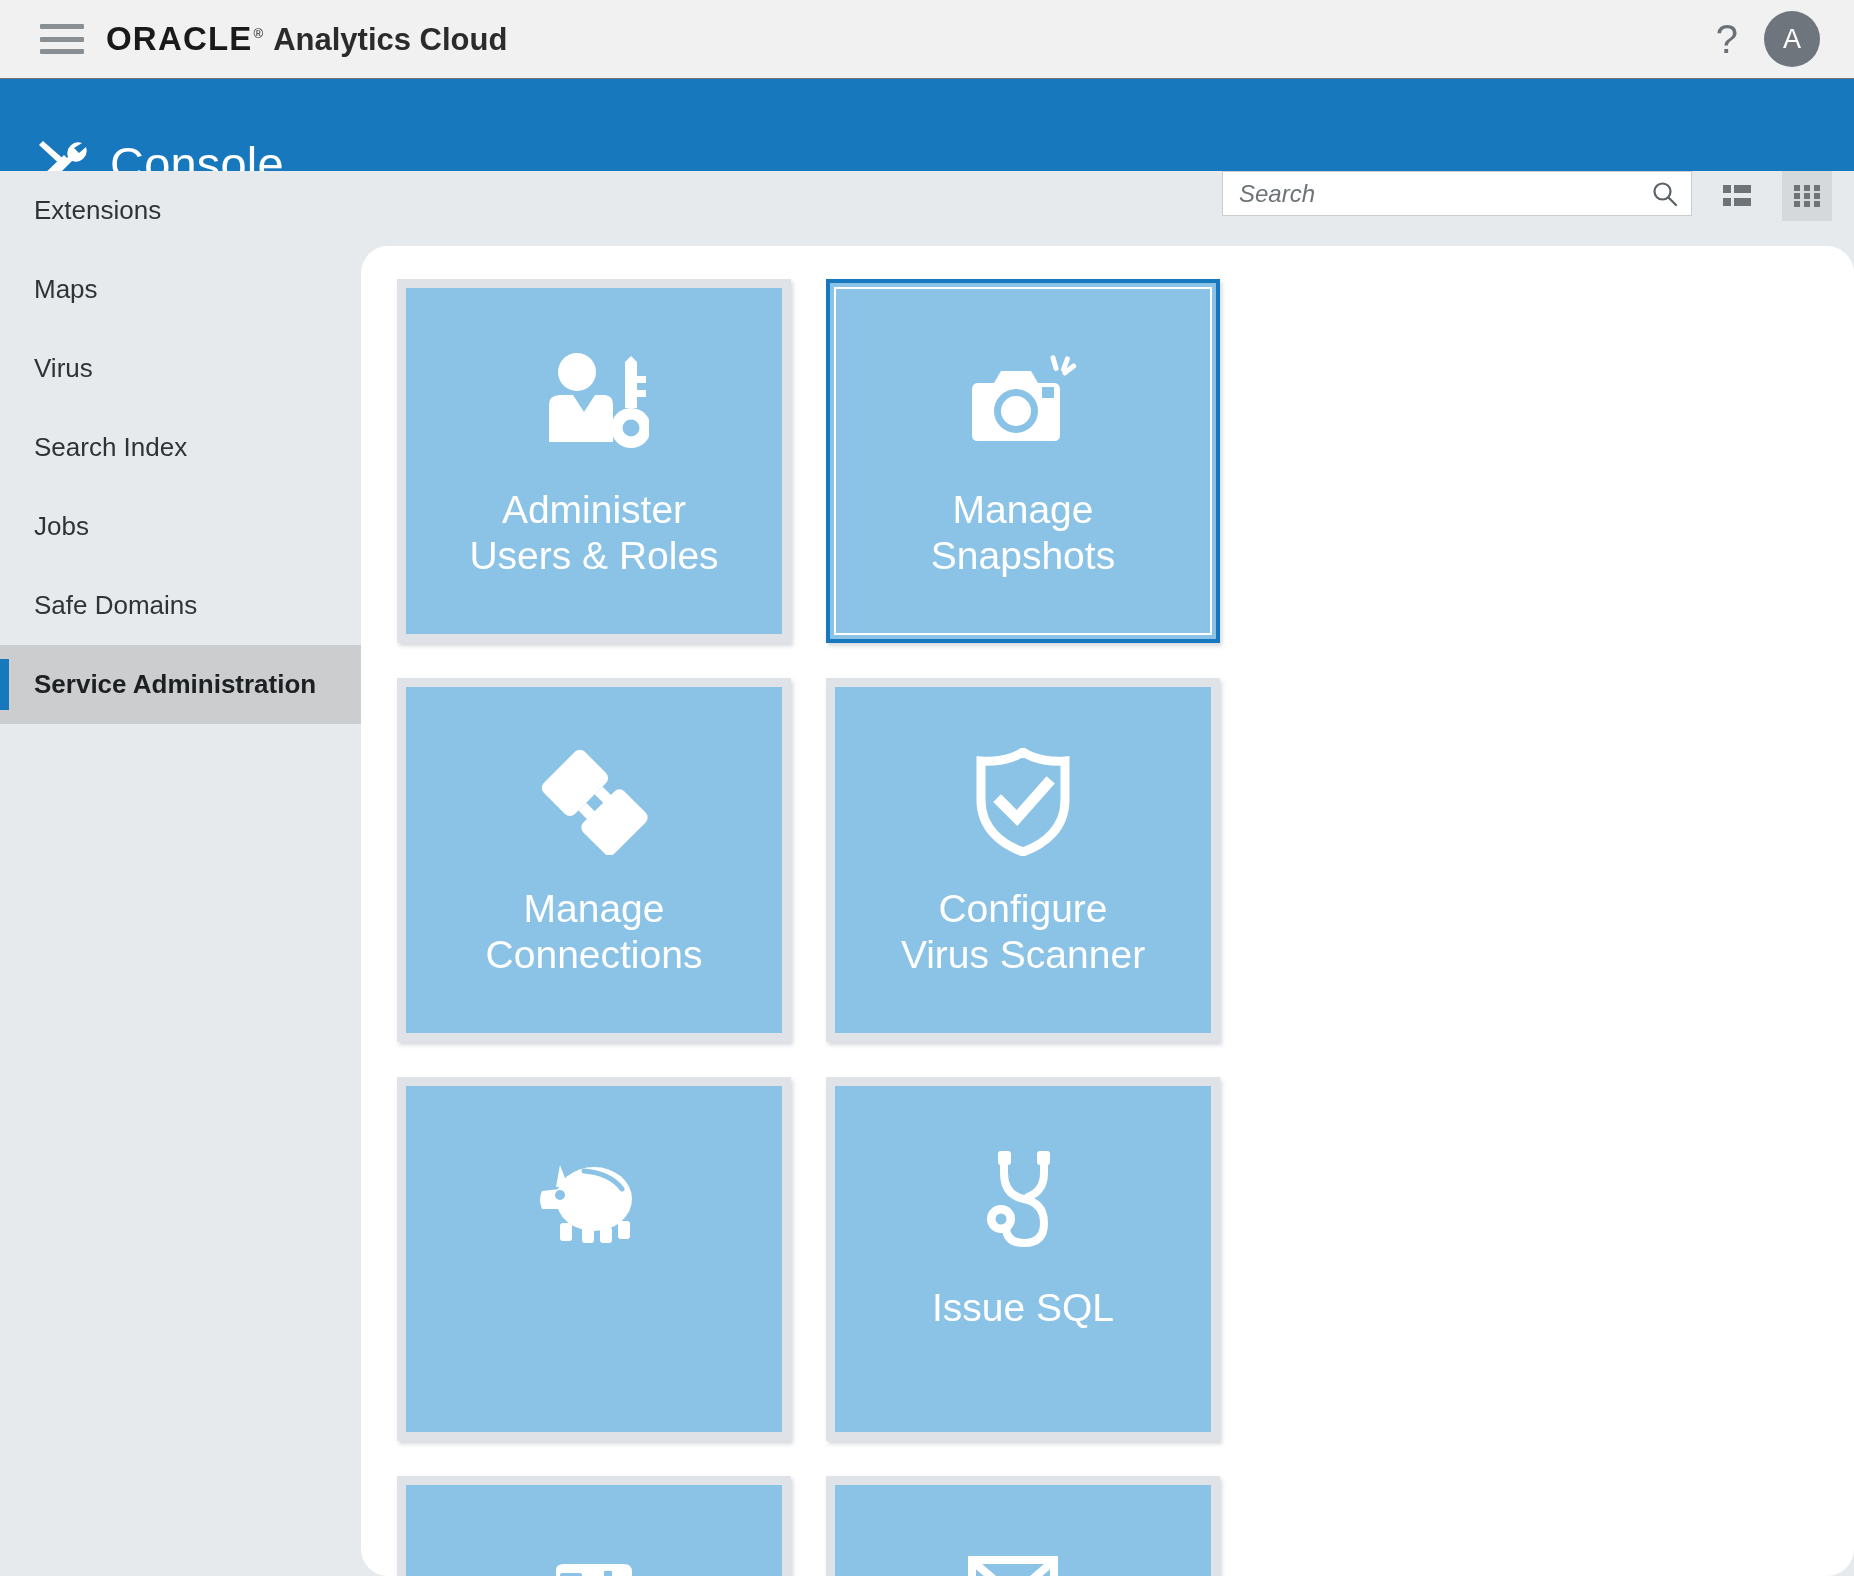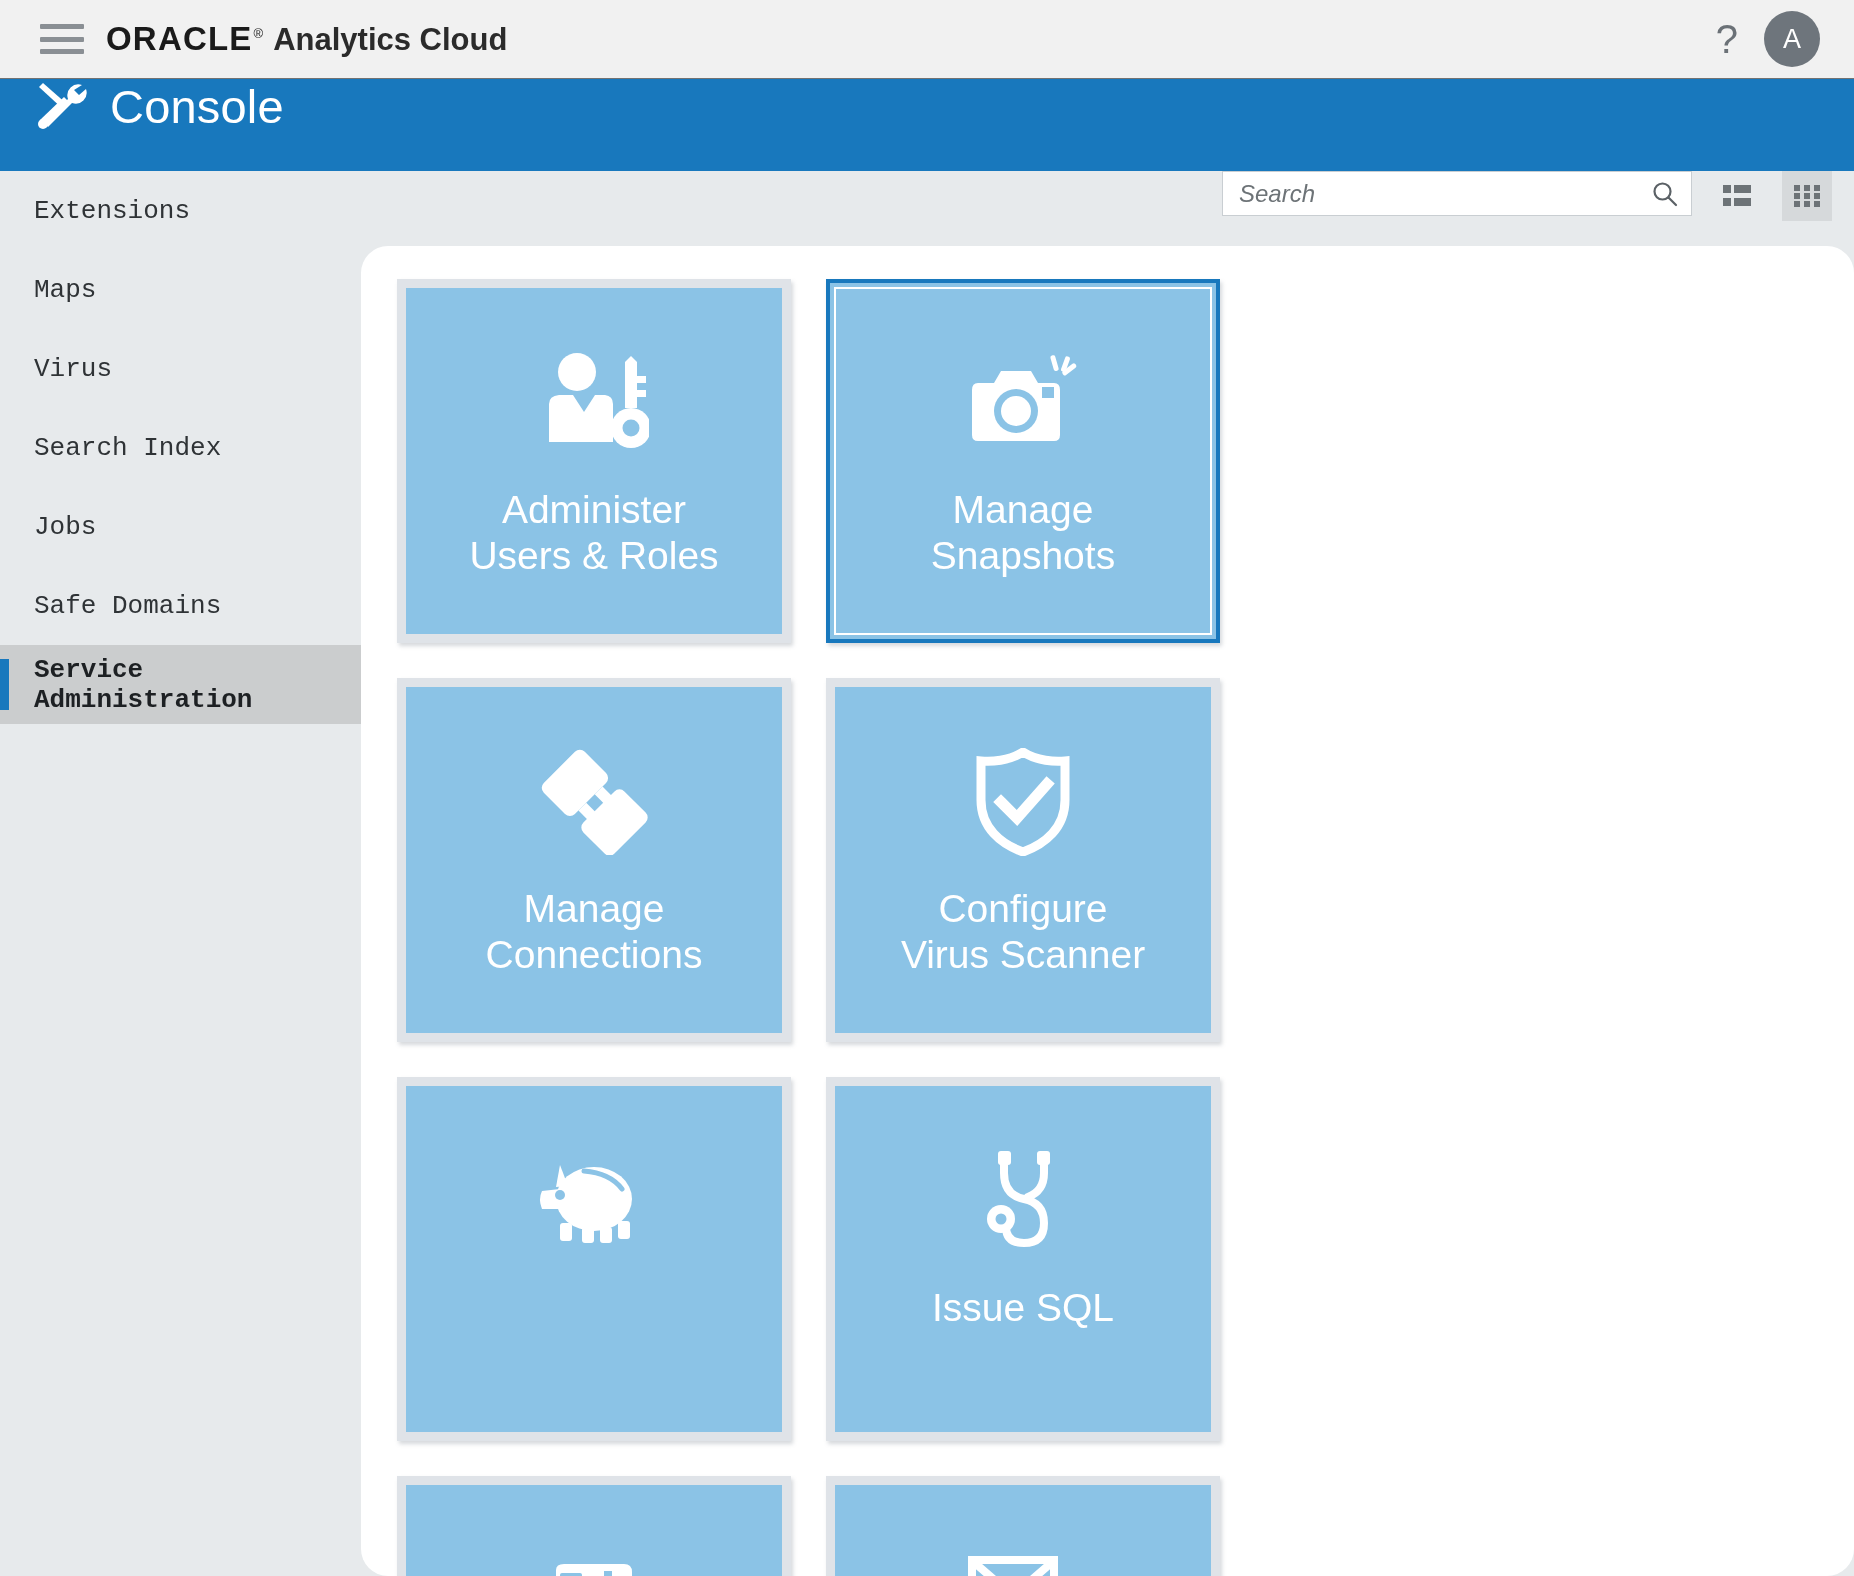--- a/index.html
+++ b/index.html
@@ -35,33 +35,32 @@
   .help-icon { font-size:40px; color:#6b7177; line-height:1; cursor:pointer; font-weight:400; }
   .avatar {
     width:56px; height:56px; border-radius:50%; background:#6e757c;
     color:#fff; display:flex; align-items:center; justify-content:center;
     font-size:27px; cursor:pointer;
   }
 
   
   .console-bar {
     position:absolute; left:0; top:79px; width:1854px; height:112px;
-    background:#1878bd; display:flex; align-items:flex-start;
+    background:#1878bd; display:flex; align-items:flex-end;
   }
   .console-icon { margin-left:34px; width:54px; height:54px; }
   .console-title {
     color:#ffffff; font-size:47px; font-weight:300; margin-left:22px;
     letter-spacing:0.2px;
   }
 
   
   .sidebar {
     position:absolute; left:0; top:171px; width:361px; height:1405px;
     background:#e7eaec;
-    font-family:Liberation Mono, monospace;
   }
   .nav-item {
     position:relative; height:79px; display:flex; align-items:center;
     padding-left:34px; font-size:26px; color:#2f3336; cursor:pointer;
   }
   .nav-item.selected { background:#cbcdce; font-weight:bold; color:#1d2023; }
   .nav-item.selected::before {
     content:""; position:absolute; left:0; top:14px; bottom:14px; width:9px; background:#1878bd;
   }
 

